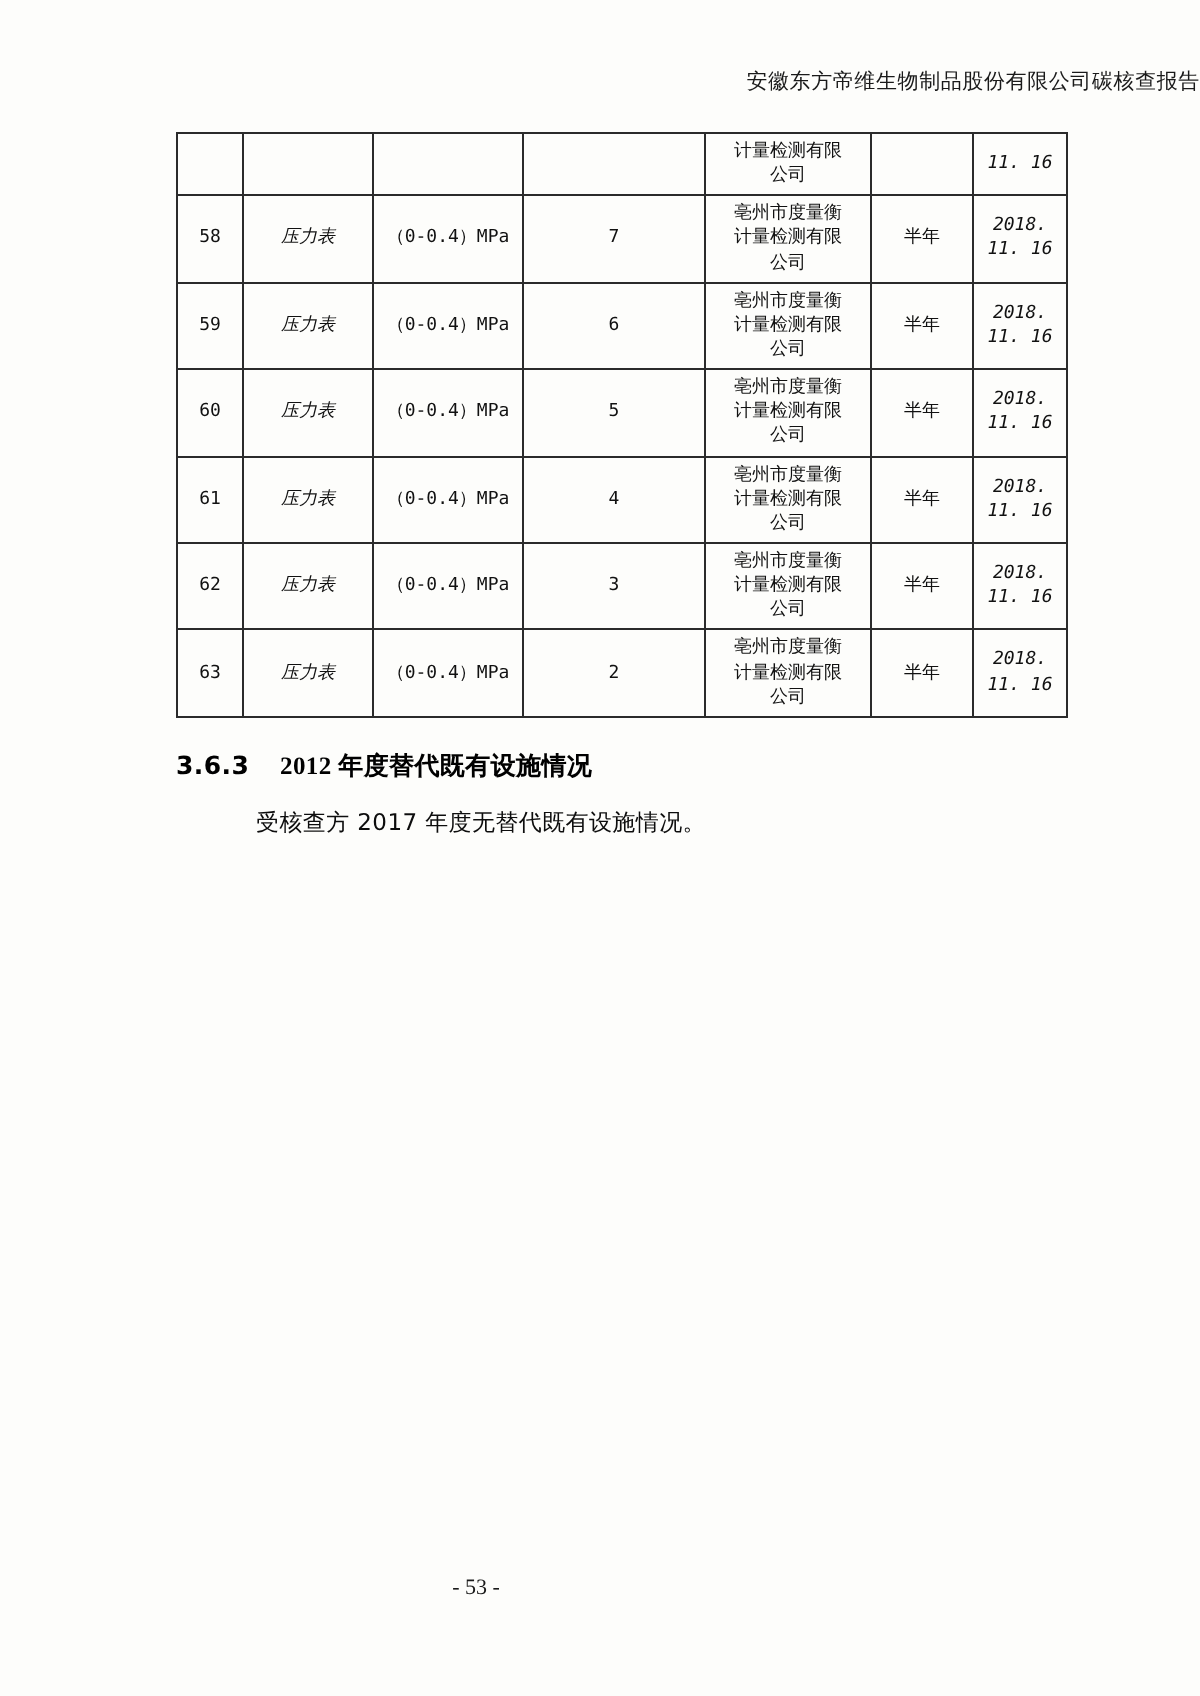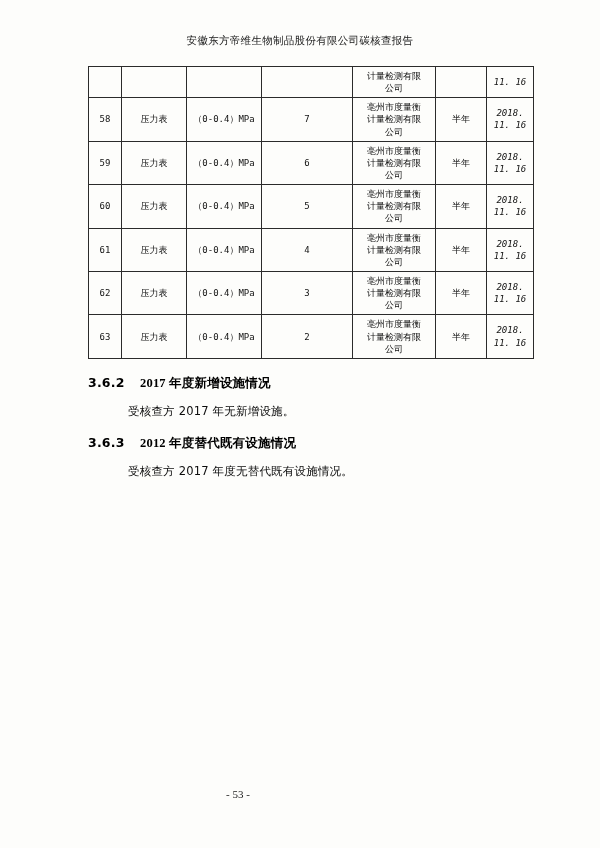--- a/index.html
+++ b/index.html
@@ -20,21 +20,21 @@
     height: 848px;
     background: #fdfdfb;
     box-sizing: border-box;
     padding: 0;
   }
   .header {
     position: absolute;
     top: 34px;
     left: 0;
     width: 600px;
-    text-align: center;
+    text-align: right;
     font-family: "DejaVu Serif", serif;
     font-size: 10.5px;
     letter-spacing: 0.3px;
     color: #1a1a1a;
   }
   .content {
     position: absolute;
     top: 66px;
     left: 88px;
     width: 424px;
@@ -49,21 +49,21 @@
   table.equip td {
     border: 1px solid #2b2b2b;
     text-align: center;
     vertical-align: middle;
     font-size: 9px;
     line-height: 1.35;
     padding: 3px 1px;
     color: #111;
   }
   td.c-no      { width: 30px; }
-  td.c-name    { width: 62px; }
+  td.c-name    { width: 62px; font-style: italic; }
   td.c-range   { width: 72px; }
   td.c-count   { width: 88px; }
   td.c-org     { width: 80px; }
   td.c-cycle   { width: 48px; }
   td.c-date    { width: 44px; font-style: italic; }
   .cjk {
     font-family: "DejaVu Sans", "Liberation Sans", sans-serif;
     font-size: 9px;
   }
   .org-cell {
@@ -233,24 +233,20 @@
           </td>
           <td class="c-cycle cjk">半年</td>
           <td class="c-date date-cell">
             <div>2018.</div>
             <div>11. 16</div>
           </td>
         </tr>
       </tbody>
     </table>
 
-    <div class="heading">
-      <span class="num">3.6.2</span><span class="year">2017 年度新增设施情况</span>
-    </div>
-    <div class="para">受核查方 2017 年无新增设施。</div>
 
     <div class="heading">
       <span class="num">3.6.3</span><span class="year">2012 年度替代既有设施情况</span>
     </div>
     <div class="para">受核查方 2017 年度无替代既有设施情况。</div>
 
   </div>
 
   <div class="footer">- 53 -</div>
 

